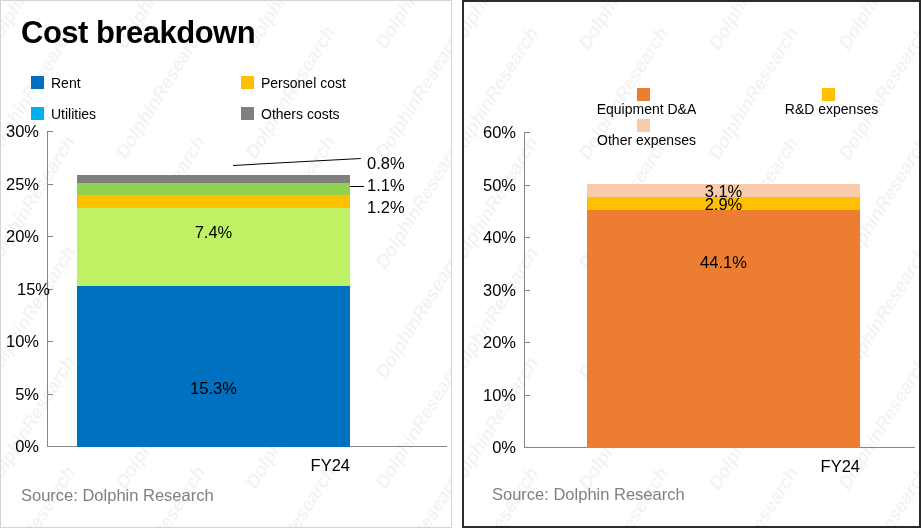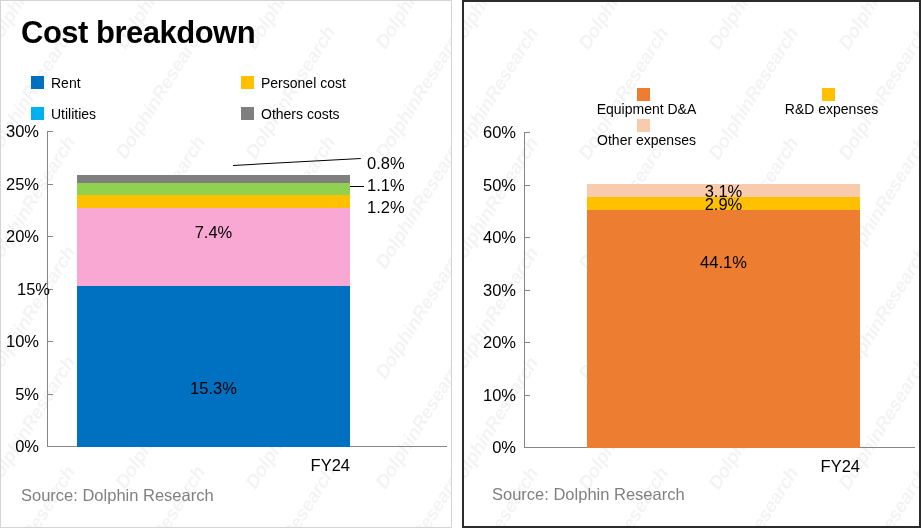--- a/index.html
+++ b/index.html
@@ -250,21 +250,21 @@
           <div class="tick-mark" style="left: 46px; top: 52.5px;"></div>
           <div class="tick-label" style="right: 414px; top: 52.5px;">25%</div>
           <div class="tick-mark" style="left: 46px; top: 0px;"></div>
           <div class="tick-label" style="right: 414px; top: 0px;">30%</div>
         </div>
 
       <div class="bar-stack" style="left:76px; width:273px; bottom:0; height:272.1px;">
         <div class="seg" style="background:#0070c0; height:161.4px;">
           <span class="seg-label" style="top:58%;">15.3%</span>
         </div>
-        <div class="seg" style="background:#f9a8d4; height:78.0px;">
+        <div class="seg" style="background:#bef264; height:78.0px;">
           <span class="seg-label" style="top:20%;">7.4%</span>
         </div>
         <div class="seg" style="background:#ffc000; height:12.7px;"></div>
         <div class="seg" style="background:#92d050; height:11.6px;"></div>
         <div class="seg" style="background:#7f7f7f; height:8.4px;"></div>
       </div>
 
       <div class="leader" style="left:232px; top:34px; width:128px; transform:rotate(-3.1deg); transform-origin:left center;"></div>
       <div class="leader" style="left:349px; top:55px; width:14px;"></div>
 

